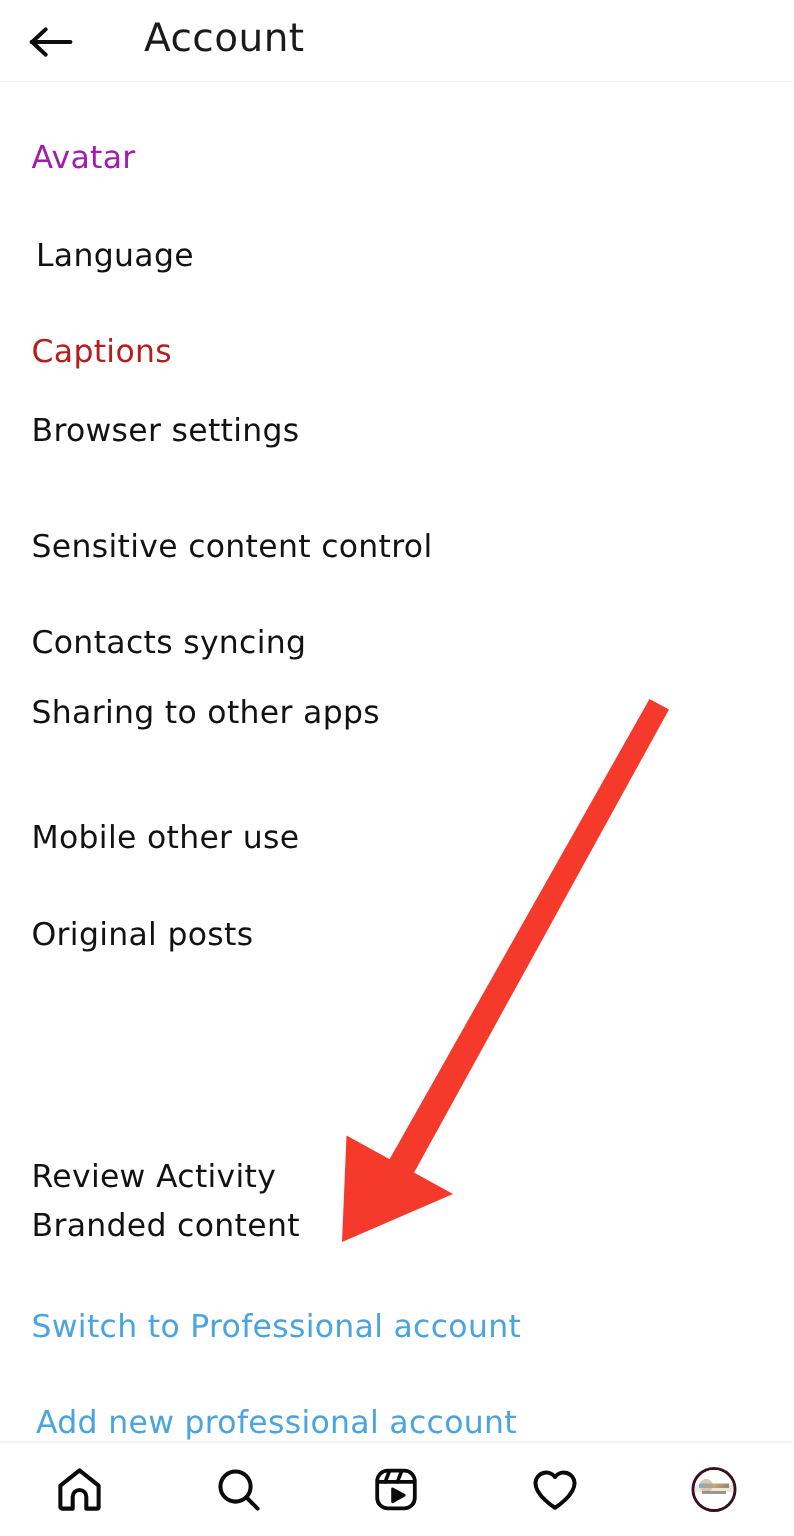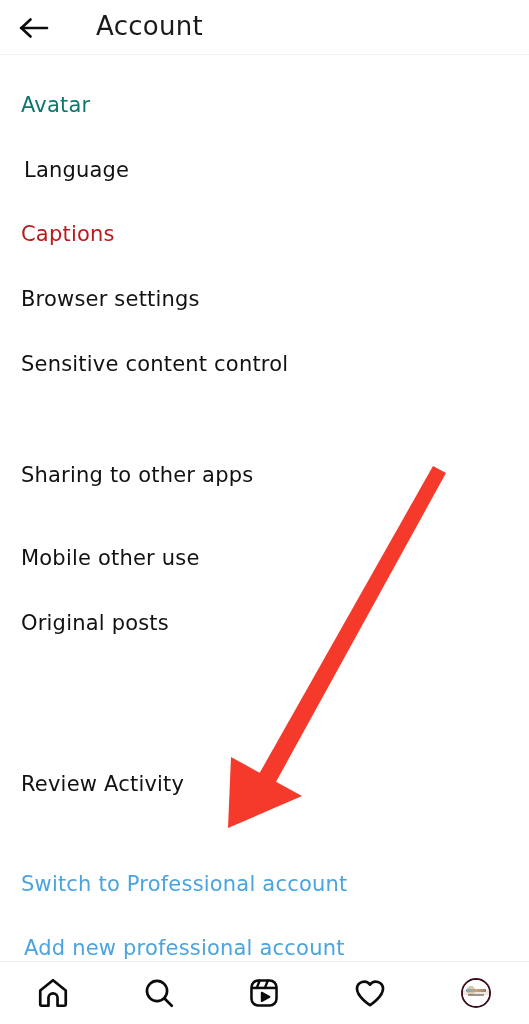--- a/index.html
+++ b/index.html
@@ -121,45 +121,51 @@
           <path d="M2 12 L28 12" stroke="#0d0d0d" stroke-width="2.6" stroke-linecap="round" fill="none"></path>
           <path d="M11.5 3.5 L2.4 12 L11.5 20.5" stroke="#0d0d0d" stroke-width="2.6" stroke-linecap="round" stroke-linejoin="round" fill="none"></path>
         </svg>
       </span>
     </div>
     <div id="page-title">Account</div>
   </div>
 
   <div id="list">
       <div class="row" style="top: 18px;">
-        <span class="label" style="color: #0f766e;">Avatar</span>
+        <span class="label" style="color: #a21caf;">Avatar</span>
       </div>
       <div class="row" style="top: 83px; padding-left: 24px;">
         <span class="label" style="color: rgb(18, 18, 18);">Language</span>
       </div>
       <div class="row" style="top: 147px;">
         <span class="label" style="color: #b91c1c;">Captions</span>
       </div>
-      <div class="row" style="top: 212px;">
+      <div class="row" style="top: 200px;">
         <span class="label" style="color: rgb(18, 18, 18);">Browser settings</span>
       </div>
       <div class="row" style="top: 277px;">
         <span class="label" style="color: rgb(18, 18, 18);">Sensitive content control</span>
       </div>
+      <div class="row" style="top: 341px;">
+        <span class="label" style="color: rgb(18, 18, 18);">Contacts syncing</span>
+      </div>
       <div class="row" style="top: 388px;">
         <span class="label" style="color: rgb(18, 18, 18);">Sharing to other apps</span>
       </div>
       <div class="row" style="top: 471px;">
         <span class="label" style="color: rgb(18, 18, 18);">Mobile other use</span>
       </div>
       <div class="row" style="top: 536px;">
         <span class="label" style="color: rgb(18, 18, 18);">Original posts</span>
       </div>
       <div class="row" style="top: 697px;">
         <span class="label" style="color: rgb(18, 18, 18);">Review Activity</span>
+      </div>
+      <div class="row" style="top: 730px;">
+        <span class="label" style="color: rgb(18, 18, 18);">Branded content</span>
       </div>
       <div class="row link" style="top: 797px;">
         <span class="label" style="color: rgb(74, 164, 224);">Switch to Professional account</span>
       </div>
       <div class="row link" style="top: 861px; padding-left: 24px;">
         <span class="label" style="color: rgb(74, 164, 224);">Add new professional account</span>
       </div>
     </div>
 
   <svg id="annotation-arrow" viewBox="0 0 529 1024">

